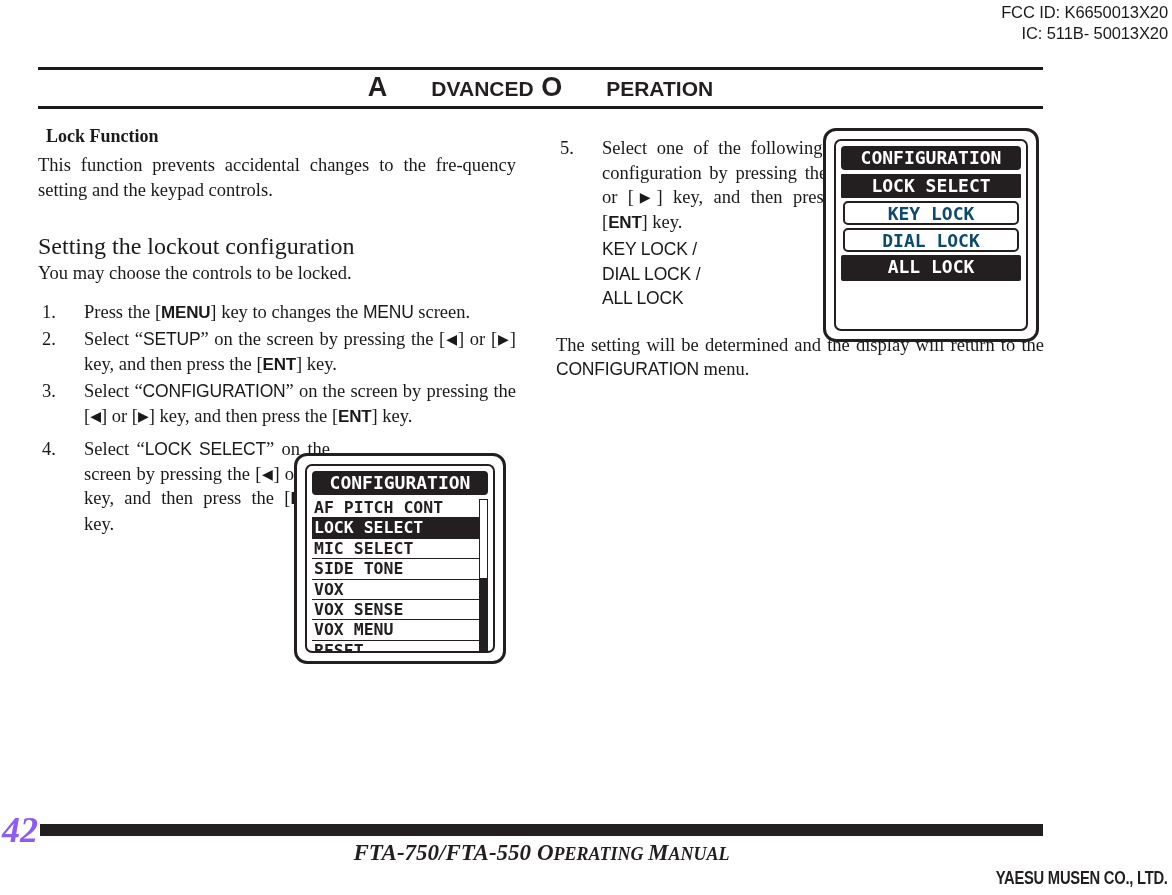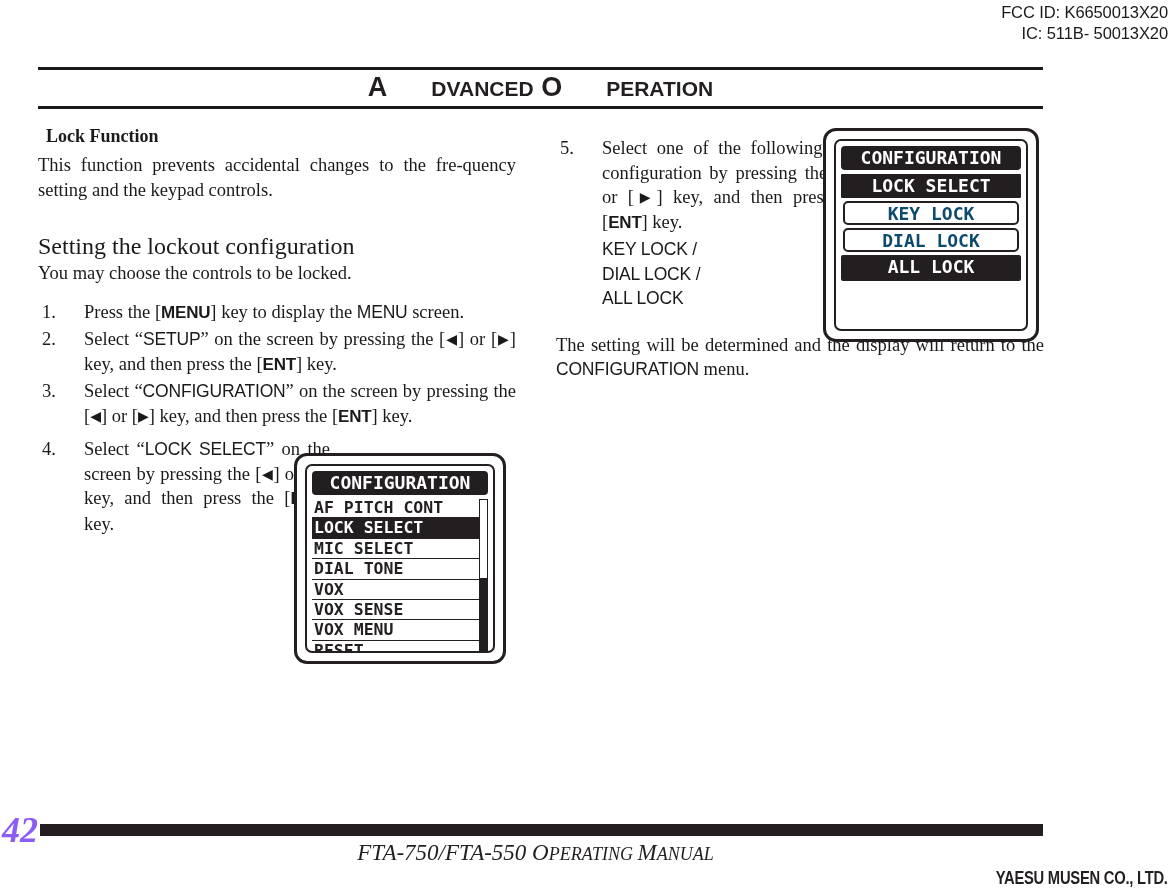--- a/index.html
+++ b/index.html
@@ -287,26 +287,26 @@
     position: absolute;
     left: 40px;
     top: 824px;
     width: 1003px;
     height: 12px;
     background: #231f20;
   }
   .footer-title {
     position: absolute;
     top: 840px;
-    left: 34px;
+    left: 40px;
     width: 1003px;
     text-align: center;
     font-family: "Liberation Serif", serif;
     font-style: italic;
-    font-weight: normal;
+    font-weight: bold;
     color: #231f20;
     white-space: nowrap;
     line-height: 26px;
   }
   .footer-title .cap { font-size: 23px; }
   .footer-title .sc { font-size: 18px; }
   .brand {
     position: absolute;
     right: 4px;
     top: 868px;
@@ -334,36 +334,36 @@
 </div>
 <div class="rule rule-bottom"></div>
 
 <div class="col-left">
   <h1 class="sec">Lock Function</h1>
   <p class="body">This function prevents accidental changes to the fre-quency setting and the keypad controls.</p>
   <h2 class="subsec">Setting the lockout configuration</h2>
   <p class="body">You may choose the controls to be locked.</p>
 
   <ol class="steps" id="left-steps">
-      <li><span class="num">1.</span><span><span>Press the [</span><span class="mono-key">MENU</span><span>] key to display the </span><span class="ui-txt">MENU</span><span> screen.</span></span></li>
+      <li><span class="num">1.</span><span><span>Press the [</span><span class="mono-key">MENU</span><span>] key to changes the </span><span class="ui-txt">MENU</span><span> screen.</span></span></li>
       <li><span class="num">2.</span><span><span>Select “</span><span class="ui-txt">SETUP</span><span>” on the screen by pressing the [</span><span class="arrow">◀</span><span>] or [</span><span class="arrow">▶</span><span>] key, and then press the [</span><span class="mono-key">ENT</span><span>] key.</span></span></li>
       <li><span class="num">3.</span><span><span>Select “</span><span class="ui-txt">CONFIGURATION</span><span>” on the screen by pressing the [</span><span class="arrow">◀</span><span>] or [</span><span class="arrow">▶</span><span>] key, and then press the [</span><span class="mono-key">ENT</span><span>] key.</span></span></li>
       <li class="step4" style="margin-top: 8px;"><span class="num">4.</span><span><span>Select “</span><span class="ui-txt">LOCK SELECT</span><span>” on the screen by pressing the [</span><span class="arrow">◀</span><span>] or [</span><span class="arrow">▶</span><span>] key, and then press the [</span><span class="mono-key">ENT</span><span>] key.</span></span></li>
     </ol>
 </div>
 
 <div class="lcd lcd-font" id="lcd-config-list">
   <div class="lcd-inner">
     <div class="titlebar">CONFIGURATION</div>
     <div class="listwrap">
       <div id="config-rows">
           <div class="row"><span>AF PITCH CONT</span></div>
           <div class="row sel"><span>LOCK SELECT</span></div>
           <div class="row"><span>MIC SELECT</span></div>
-          <div class="row"><span>DIAL TONE</span></div>
+          <div class="row"><span>SIDE TONE</span></div>
           <div class="row"><span>VOX</span></div>
           <div class="row"><span>VOX SENSE</span></div>
           <div class="row"><span>VOX MENU</span></div>
           <div class="row"><span>RESET</span></div>
         </div>
       <div class="scrollbar">
         <div class="thumb" id="config-thumb" style="top: 49%;"></div>
       </div>
     </div>
   </div>

